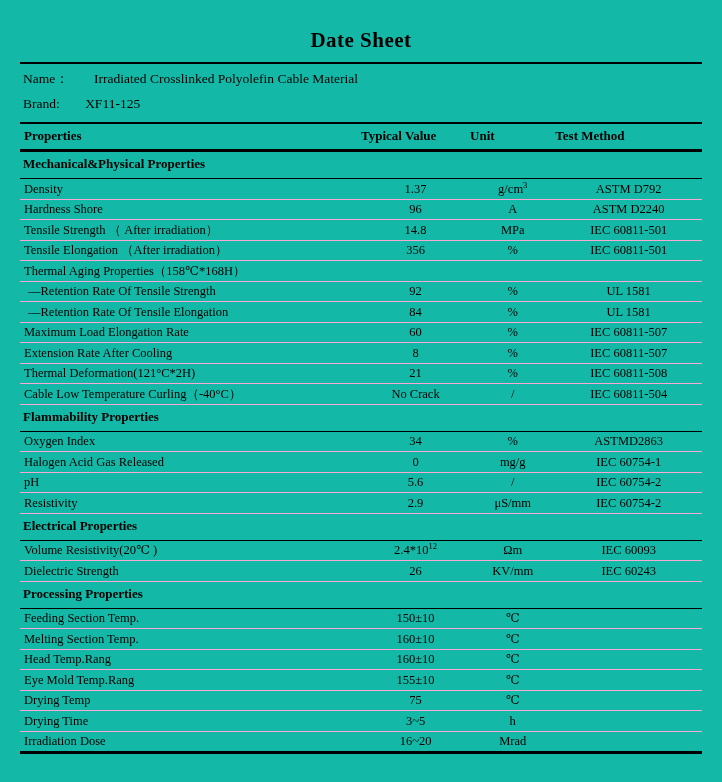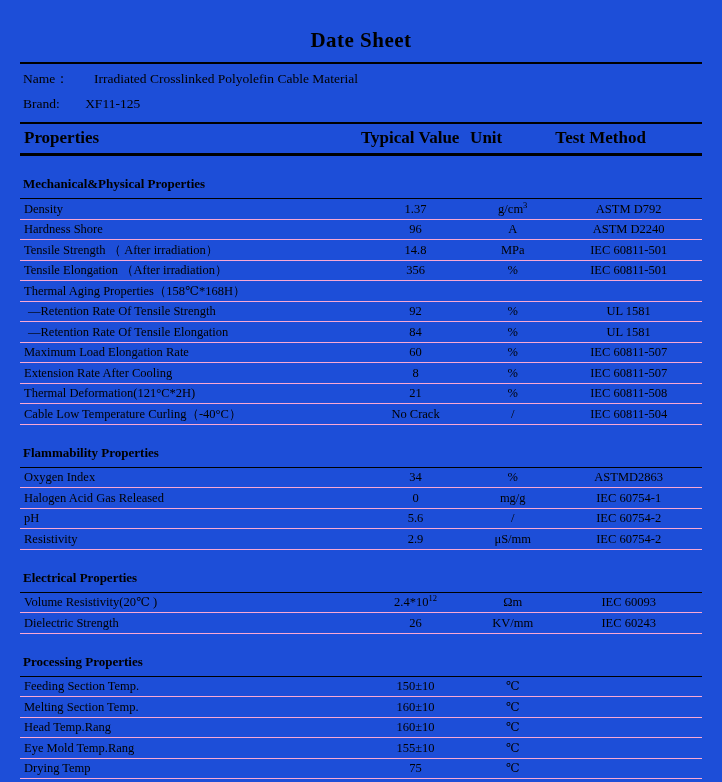--- a/index.html
+++ b/index.html
@@ -1,39 +1,39 @@
 <!DOCTYPE html>
 <html><head>
 <meta charset="utf-8">
 <style>
   html,body{margin:0;padding:0;background:#fff;}
   .page{
-    width:722px;height:782px;background:#1d4ed8;color:#000;
+    width:722px;height:782px;background:#14b8a6;color:#000;
     font-family:"Liberation Serif","DejaVu Serif",serif;
     box-sizing:border-box;padding:24px 20px 0 20px;overflow:hidden;
   }
   .doc-title{
     text-align:center;font-size:21px;font-weight:bold;
     margin:4px 0 9px 0;letter-spacing:0.5px;
   }
   .title-rule{border:none;border-top:2px solid #000;margin:0;}
   .meta-line{font-size:13.5px;margin:0;padding:6px 3px 2px 3px;height:18px;}
   .meta-label{font-weight:normal;}
   .meta-value{margin-left:22px;}
   .header-row{
     display:grid;grid-template-columns:50% 16% 12.5% 21.5%;
     border-top:2px solid #000;border-bottom:3px solid #000;
-    font-weight:bold;font-size:17px;
+    font-weight:bold;font-size:13px;
     padding:4px 0 5px 0;margin-top:6px;
   }
   .header-row .hc{display:block;}
   .hc.left{text-align:left;padding-left:4px;}
   .hc.center{text-align:left;}
   .section-title{
-    font-weight:bold;font-size:13px;padding:20px 3px 6px 3px;
+    font-weight:bold;font-size:13px;padding:4px 3px 6px 3px;
   }
   .rows{display:block;}
   .trow{
     display:grid;grid-template-columns:50% 16% 12.5% 21.5%;
     border-bottom:1px solid #f9a8d4;
     font-size:12.5px;line-height:14px;
     padding:2.5px 0 3px 0;align-items:center;
   }
   .rows .trow:first-child{border-top:1px solid #000;}
   .cell{display:block;}

